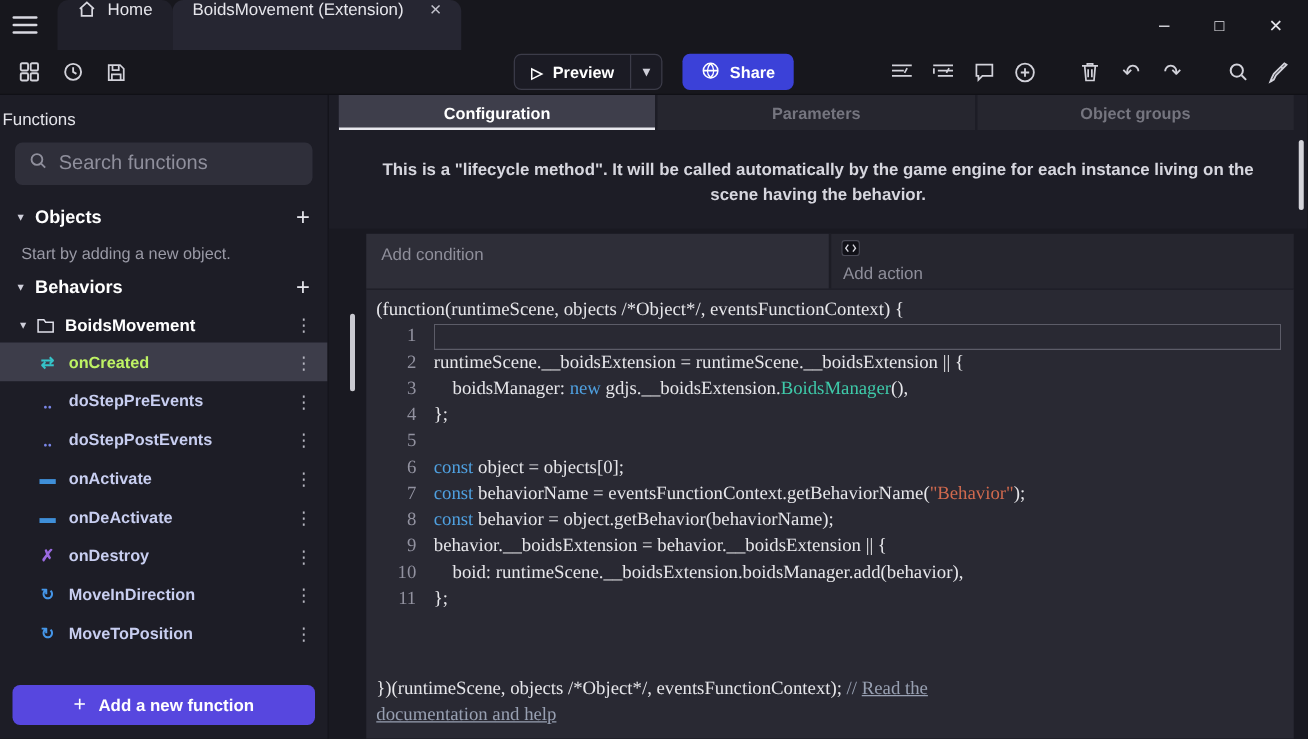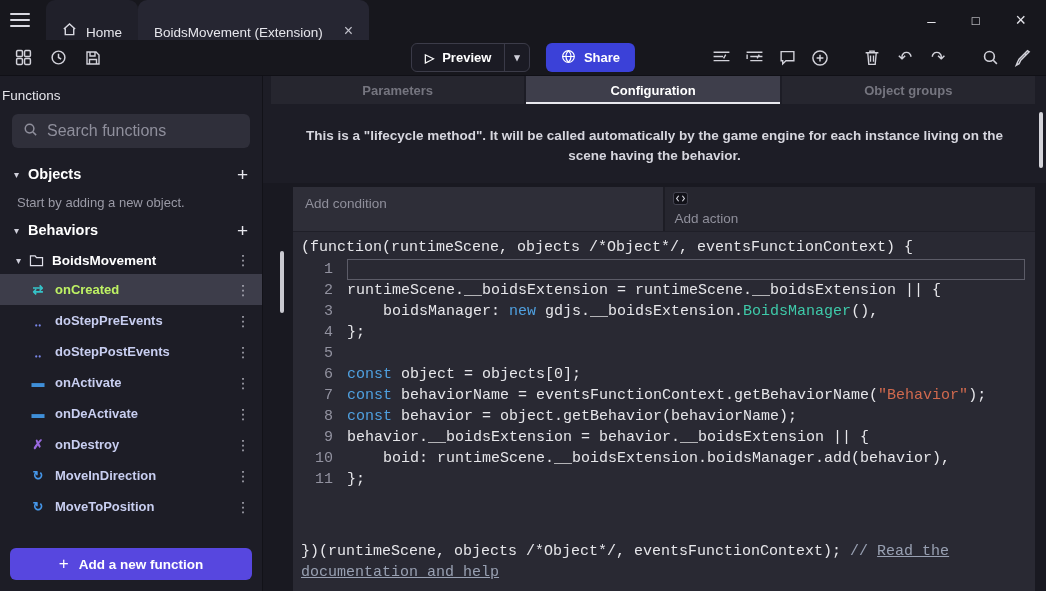--- a/index.html
+++ b/index.html
@@ -4,21 +4,21 @@
 <style>
   *{margin:0;padding:0;box-sizing:border-box}
   html,body{width:1046px;height:591px;overflow:hidden}
   body{font-family:"Liberation Sans",sans-serif;background:#17171d;color:#e8e8ee}
   .window{position:relative;width:1046px;height:591px;display:flex;flex-direction:column;overflow:hidden}
 
   
   .titlebar{height:40px;display:flex;align-items:stretch;background:#17171d;flex:none}
   .hamburger{width:40px;display:flex;flex-direction:column;justify-content:center;gap:4px;padding:0 10px;cursor:pointer}
   .hamburger span{display:block;height:2px;background:#d8d8e0;border-radius:1px}
-  .tab{display:flex;align-items:flex-end;gap:9px;padding:0 16px;font-size:13.5px;color:#e6e6ec;border-top-left-radius:9px;border-top-right-radius:9px;cursor:pointer}
+  .tab{display:flex;align-items:flex-start;gap:9px;padding:0 16px;font-size:13.5px;color:#e6e6ec;border-top-left-radius:9px;border-top-right-radius:9px;cursor:pointer}
   .tab.home{background:#20202a;margin-left:6px}
   .tab.active{background:#262632}
   .tab .close{color:#c2c2cc;font-size:16px;margin-left:12px;cursor:pointer}
   .win-controls{margin-left:auto;display:flex;align-items:center;gap:36px;padding-right:20px;color:#e4e4ea;font-size:15px}
   .win-controls span{cursor:pointer;line-height:1}
 
   
   .toolbar{height:36px;display:flex;align-items:center;background:#17171d;position:relative;flex:none;border-bottom:1px solid #101016}
   .tb-left{display:flex;gap:13px;padding-left:12px;align-items:center}
   .icon-btn{width:22px;height:22px;display:flex;align-items:center;justify-content:center;color:#d2d2da;cursor:pointer;font-size:16px}
@@ -69,21 +69,21 @@
   .description{margin:22px auto 0;max-width:750px;text-align:center;font-size:13.5px;font-weight:600;color:#d6d6de;line-height:1.5;padding:0 10px}
 
   
   .events{flex:1;margin-top:16px;background:#191921;position:relative;padding:4px 11px 0 30px;min-height:0}
   .event-card{display:flex;flex-direction:column;height:100%}
   .event-head{display:flex;flex:none}
   .cond-cell{width:50.2%;background:#2e2e38;padding:9px 12px;font-size:13.5px;color:#8f8f9b;border-right:2px solid #1d1d25;cursor:pointer}
   .act-cell{flex:1;background:#26262f;padding:5px 10px 5px 8px}
   .js-title{display:flex;align-items:center;gap:8px;font-size:13.5px;color:#f0f0f4}
   .add-action{margin-top:3px;font-size:13.5px;color:#8f8f9b;padding-left:1px;cursor:pointer}
-  .code-editor{flex:1;background:#292933;border-top:1px solid #1f1f28;font-family:Liberation Mono, monospace;font-size:15px;color:#e6e6ea;padding-top:5px;display:flex;flex-direction:column;overflow:hidden}
+  .code-editor{flex:1;background:#292933;border-top:1px solid #1f1f28;font-family:Liberation Serif, serif;font-size:15px;color:#e6e6ea;padding-top:5px;display:flex;flex-direction:column;overflow:hidden}
   .prefix-line{height:22px;line-height:22px;white-space:pre;padding-left:8px;flex:none}
   .code-line{display:flex;height:21px;line-height:21px;white-space:pre;flex:none}
   .gutter{width:54px;text-align:right;padding-right:14px;color:#9292a0;flex:none}
   .line-content{flex:1;margin-right:10px}
   .code-line.current .line-content{box-shadow:inset 0 0 0 1px #5c5c68}
   .code-spacer{flex:1}
   .code-footer{flex:none;padding:0 0 8px 8px}
   .suffix-line{height:21px;line-height:21px;white-space:pre}
   .tok-p{color:#e6e6ea}
   .tok-k{color:#4fa0e0}
@@ -302,22 +302,22 @@
 
       <div class="add-func-btn">
         <span class="plus-glyph">+</span>
         <span>Add a new function</span>
       </div>
     </aside>
 
     <main class="main">
 
       <div class="tabs">
+          <div class="tab-item active">Configuration</div>
           <div class="tab-item">Parameters</div>
-          <div class="tab-item active">Configuration</div>
           <div class="tab-item">Object groups</div>
         </div>
 
       <div class="description">This is a "lifecycle method". It will be called automatically by the game engine for each instance living on the scene having the behavior.</div>
 
       <div class="events">
         <div class="v-scroll-thumb events-scroll"></div>
         <div class="event-card">
           <div class="event-head">
             <div class="cond-cell">Add condition</div>

